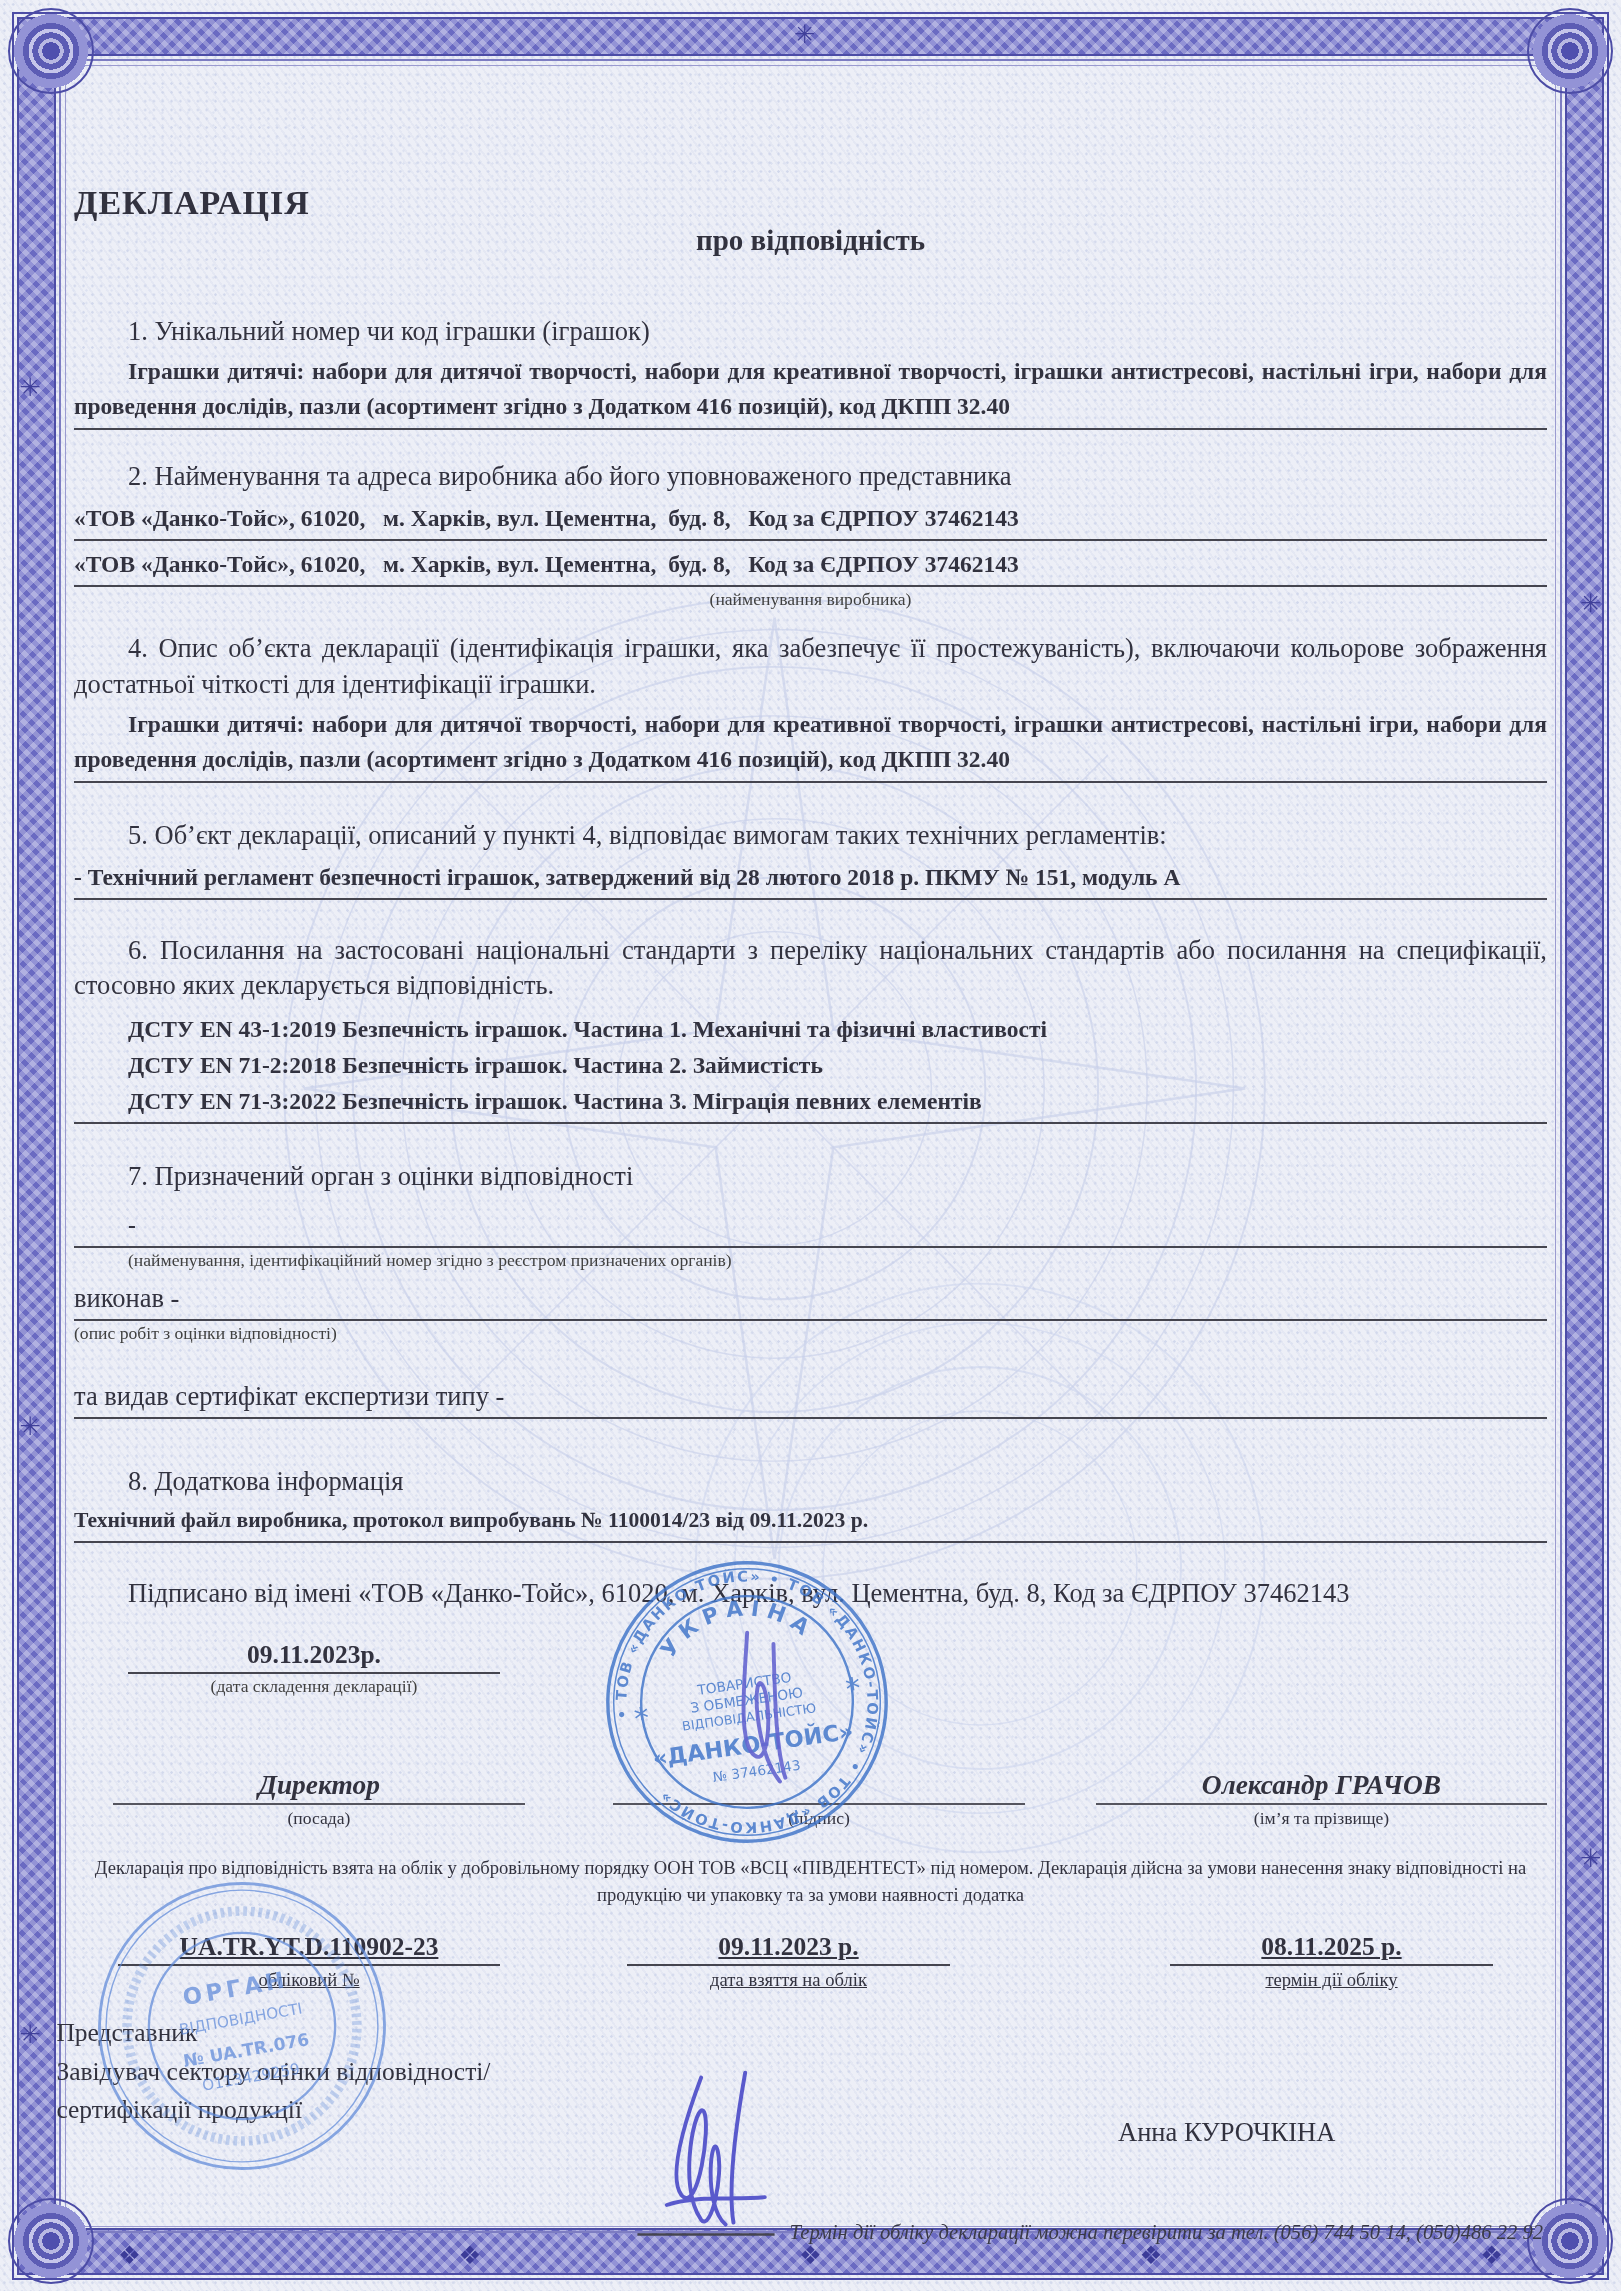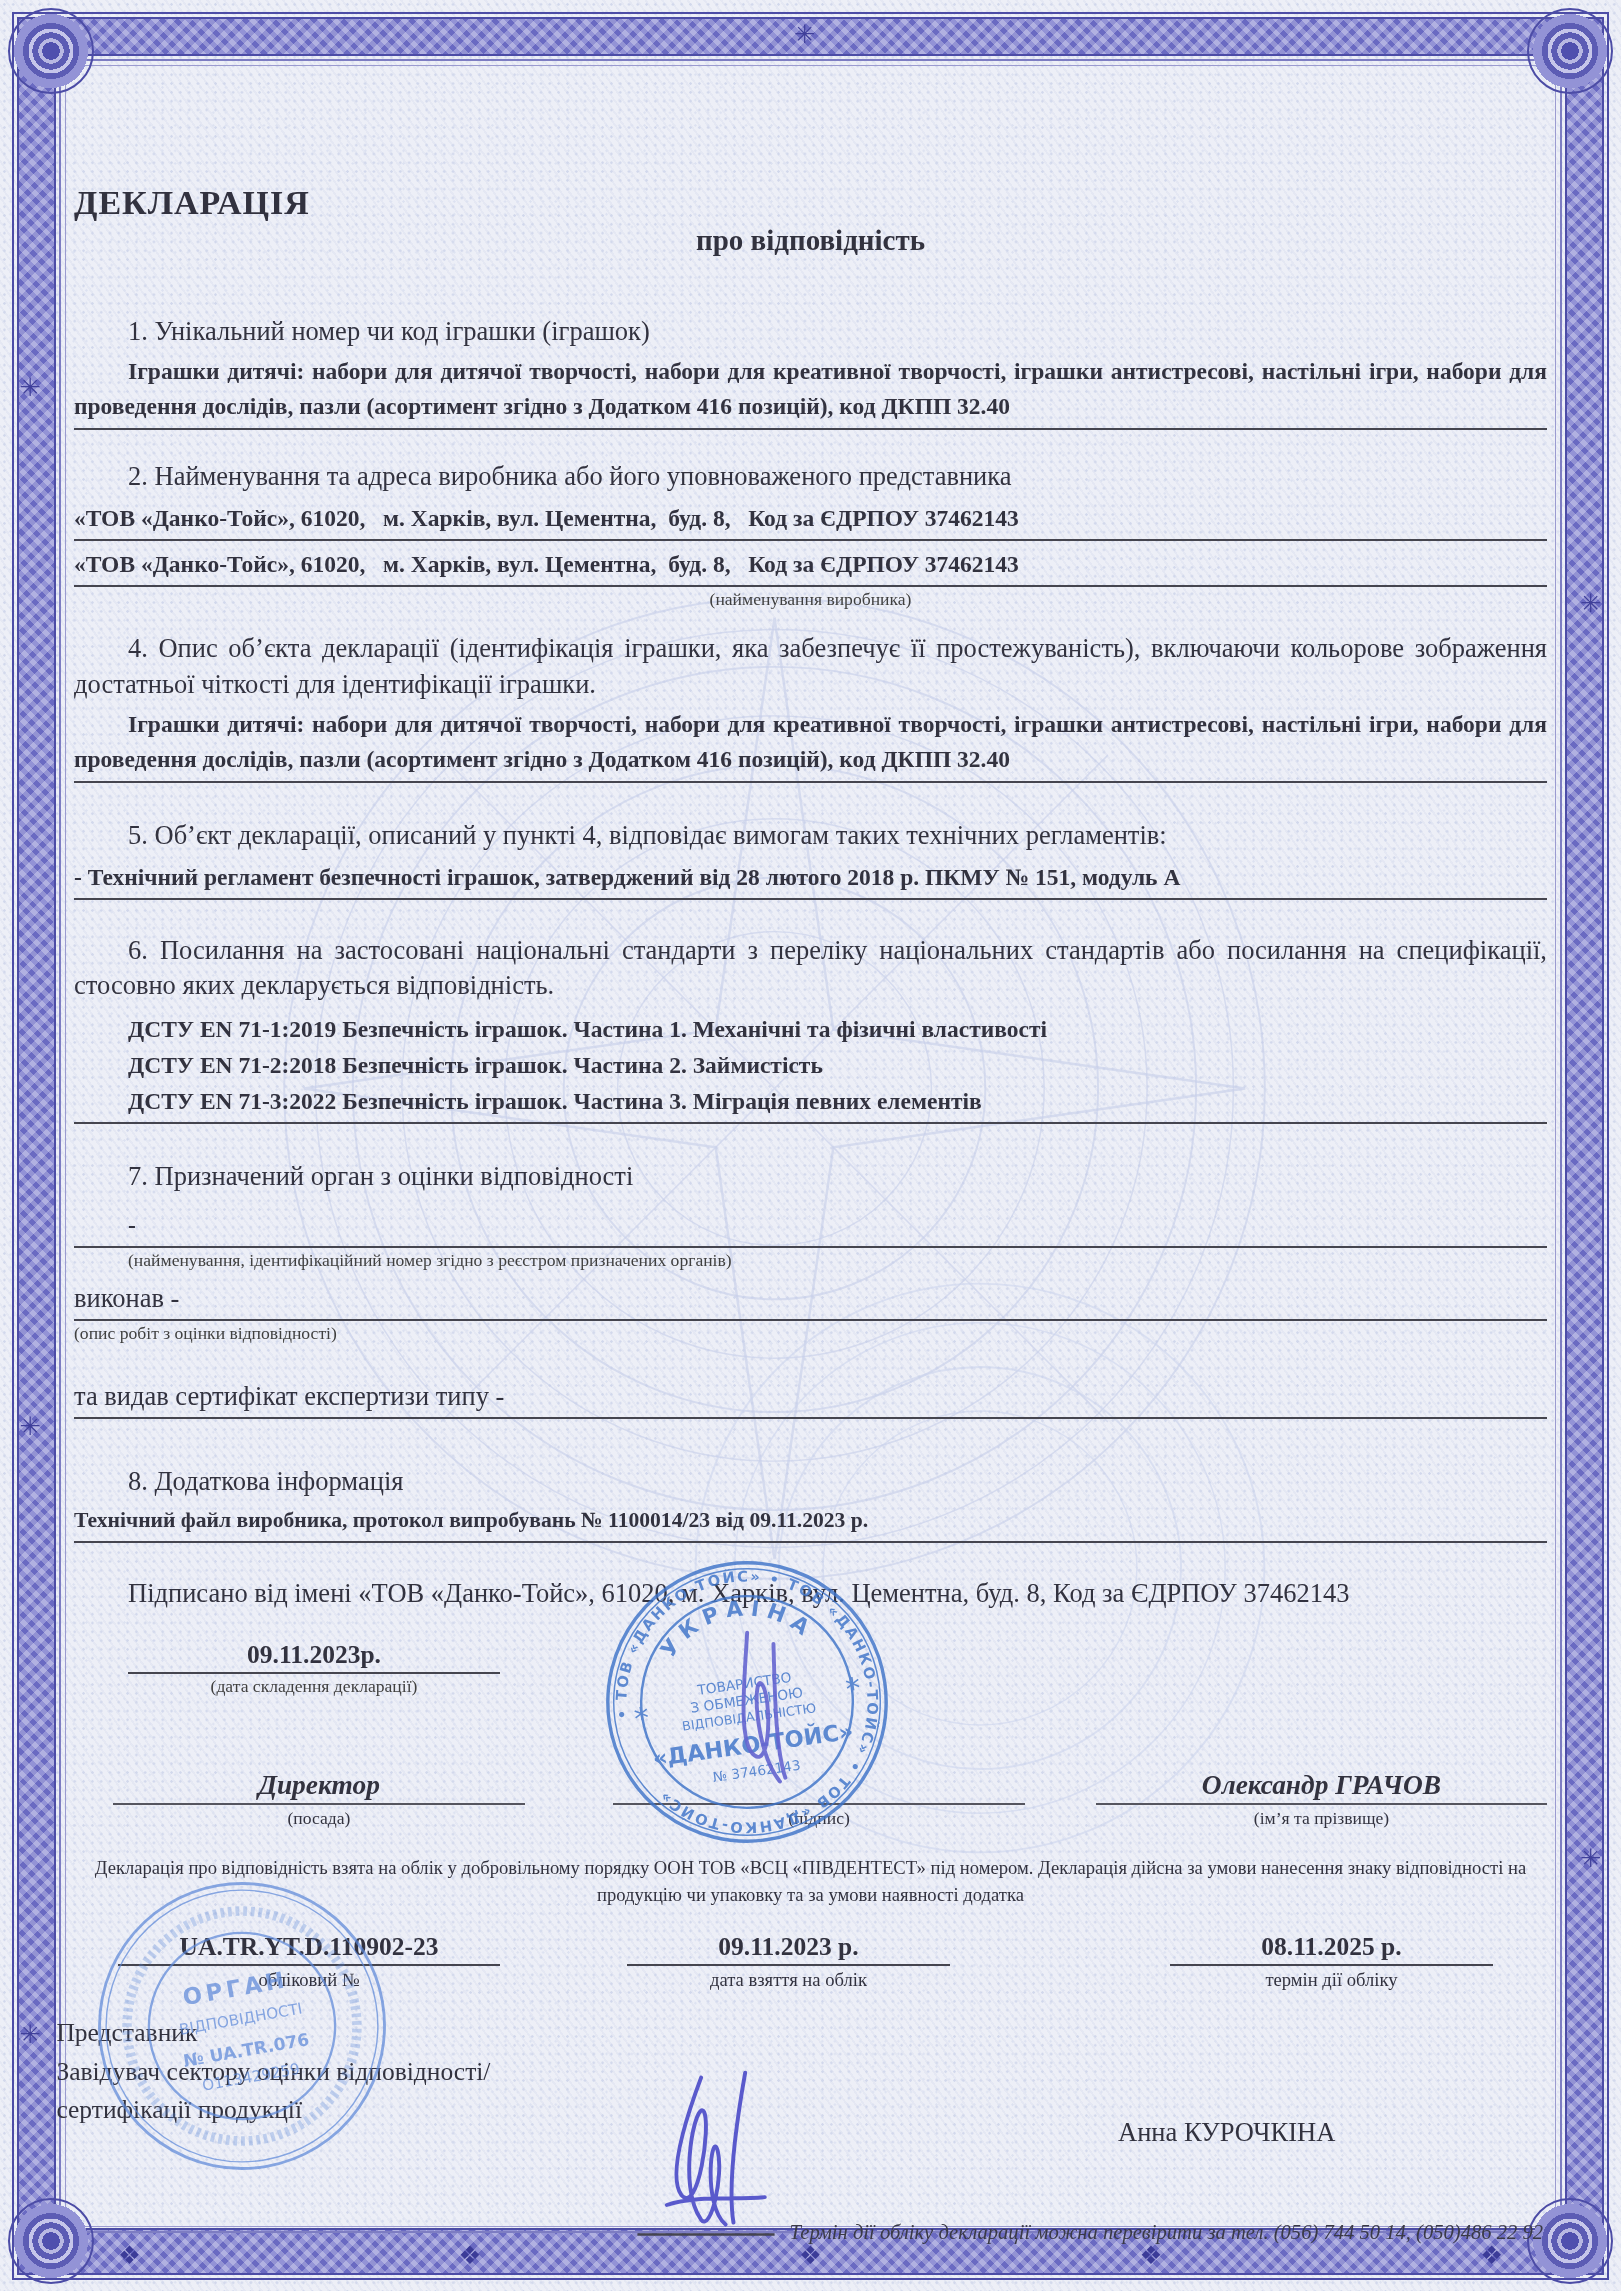--- a/index.html
+++ b/index.html
@@ -52,21 +52,21 @@
   .boldbody{font-size:23.5px;font-weight:bold;margin:3.9px 0 0;text-indent:54px;line-height:1.5;text-align:justify;}
   .underlined{border-bottom:2px solid #45454f;padding-bottom:3.9px;}
   .value{font-size:23.5px;font-weight:bold;margin:5.9px 0 0;line-height:1.45;white-space:pre-wrap;}
   .caption{font-size:17.6px;color:#404040;margin:2px 0 0;}
   .caption.center{text-align:center;}
   .sigrow{display:flex;margin-top:73px;align-items:flex-end;}
   .sigcol{display:flex;flex-direction:column;}
   .siglabel{text-align:center;font-size:27.4px;font-weight:bold;font-style:italic;padding:0 9.8px 2px;}
   .sigline{border-bottom:2px solid #55555f;width:100%;}
   .sigcap{text-align:center;font-size:17.6px;margin-top:2.9px;}
-  .numrow{display:flex;margin-top:23.5px;}
+  .numrow{display:flex;margin-top:23.5px;text-decoration:underline;}
   .numcol{display:flex;flex-direction:column;}
   .numval{font-size:25.5px;font-weight:bold;text-align:center;border-bottom:2px solid #45454f;padding:0 5.9px 2px;}
   .numcap{font-size:18.6px;text-align:center;margin-top:2.9px;}
   .registry{font-size:18.6px;text-align:center;margin:25.5px 9.8px 0;line-height:1.45;}
   .bottomarea{position:relative;height:245px;margin-top:9.8px;}
   .repblock{position:absolute;left:-17.6px;top:13.7px;font-size:25.5px;line-height:1.5;}
   .mp{margin-top:9.8px;}
   .repname{position:absolute;left:1044px;top:116px;font-size:26.5px;}
   .footer{position:absolute;right:3.9px;bottom:2px;font-size:20.6px;font-style:italic;color:#3a3a46;}
   .stamp{position:absolute;z-index:5;pointer-events:none;}
@@ -141,21 +141,21 @@
     <p class="value underlined">«ТОВ «Данко-Тойс», 61020,   м. Харків, вул. Цементна,  буд. 8,   Код за ЄДРПОУ 37462143</p>
     <p class="caption center">(найменування виробника)</p>
 
     <p class="heading" style="margin-top:21.6px;">4. Опис об’єкта декларації (ідентифікація іграшки, яка забезпечує її простежуваність), включаючи кольорове зображення достатньої чіткості для ідентифікації іграшки.</p>
     <p class="boldbody underlined">Іграшки дитячі: набори для дитячої творчості, набори для креативної творчості, іграшки антистресові, настільні ігри, набори для проведення дослідів, пазли (асортимент згідно з Додатком 416 позицій), код ДКПП 32.40</p>
 
     <p class="heading" style="margin-top:35px;">5. Об’єкт декларації, описаний у пункті 4, відповідає вимогам таких технічних регламентів:</p>
     <p class="value underlined">- Технічний регламент безпечності іграшок, затверджений від 28 лютого 2018 р. ПКМУ № 151, модуль А</p>
 
     <p class="heading" style="margin-top:33px;">6. Посилання на застосовані національні стандарти з переліку національних стандартів або посилання на специфікації, стосовно яких декларується відповідність.</p>
-    <p class="value" style="padding-left:54px;margin-top:7.8px;">ДСТУ EN 71-1:2019 Безпечність іграшок. Частина 1. Механічні та фізичні властивості</p>
+    <p class="value" style="padding-left:54px;margin-top:7.8px;">ДСТУ EN 43-1:2019 Безпечність іграшок. Частина 1. Механічні та фізичні властивості</p>
     <p class="value" style="padding-left:54px;margin-top:2px;">ДСТУ EN 71-2:2018 Безпечність іграшок. Частина 2. Займистість</p>
     <p class="value underlined" style="padding-left:54px;margin-top:2px;">ДСТУ EN 71-3:2022 Безпечність іграшок. Частина 3. Міграція певних елементів</p>
 
     <p class="heading" style="margin-top:35px;">7. Призначений орган з оцінки відповідності</p>
     <p class="value underlined" style="padding-left:54px;margin-top:13.7px;">-</p>
     <p class="caption" style="padding-left:54px;">(найменування, ідентифікаційний номер згідно з реєстром призначених органів)</p>
     <p class="heading underlined" style="text-indent:0;margin-top:9.8px;padding-bottom:2px;">виконав -</p>
     <p class="caption">(опис робіт з оцінки відповідності)</p>
     <p class="heading underlined" style="text-indent:0;margin-top:35px;padding-bottom:2px;">та видав сертифікат експертизи типу -</p>
 

